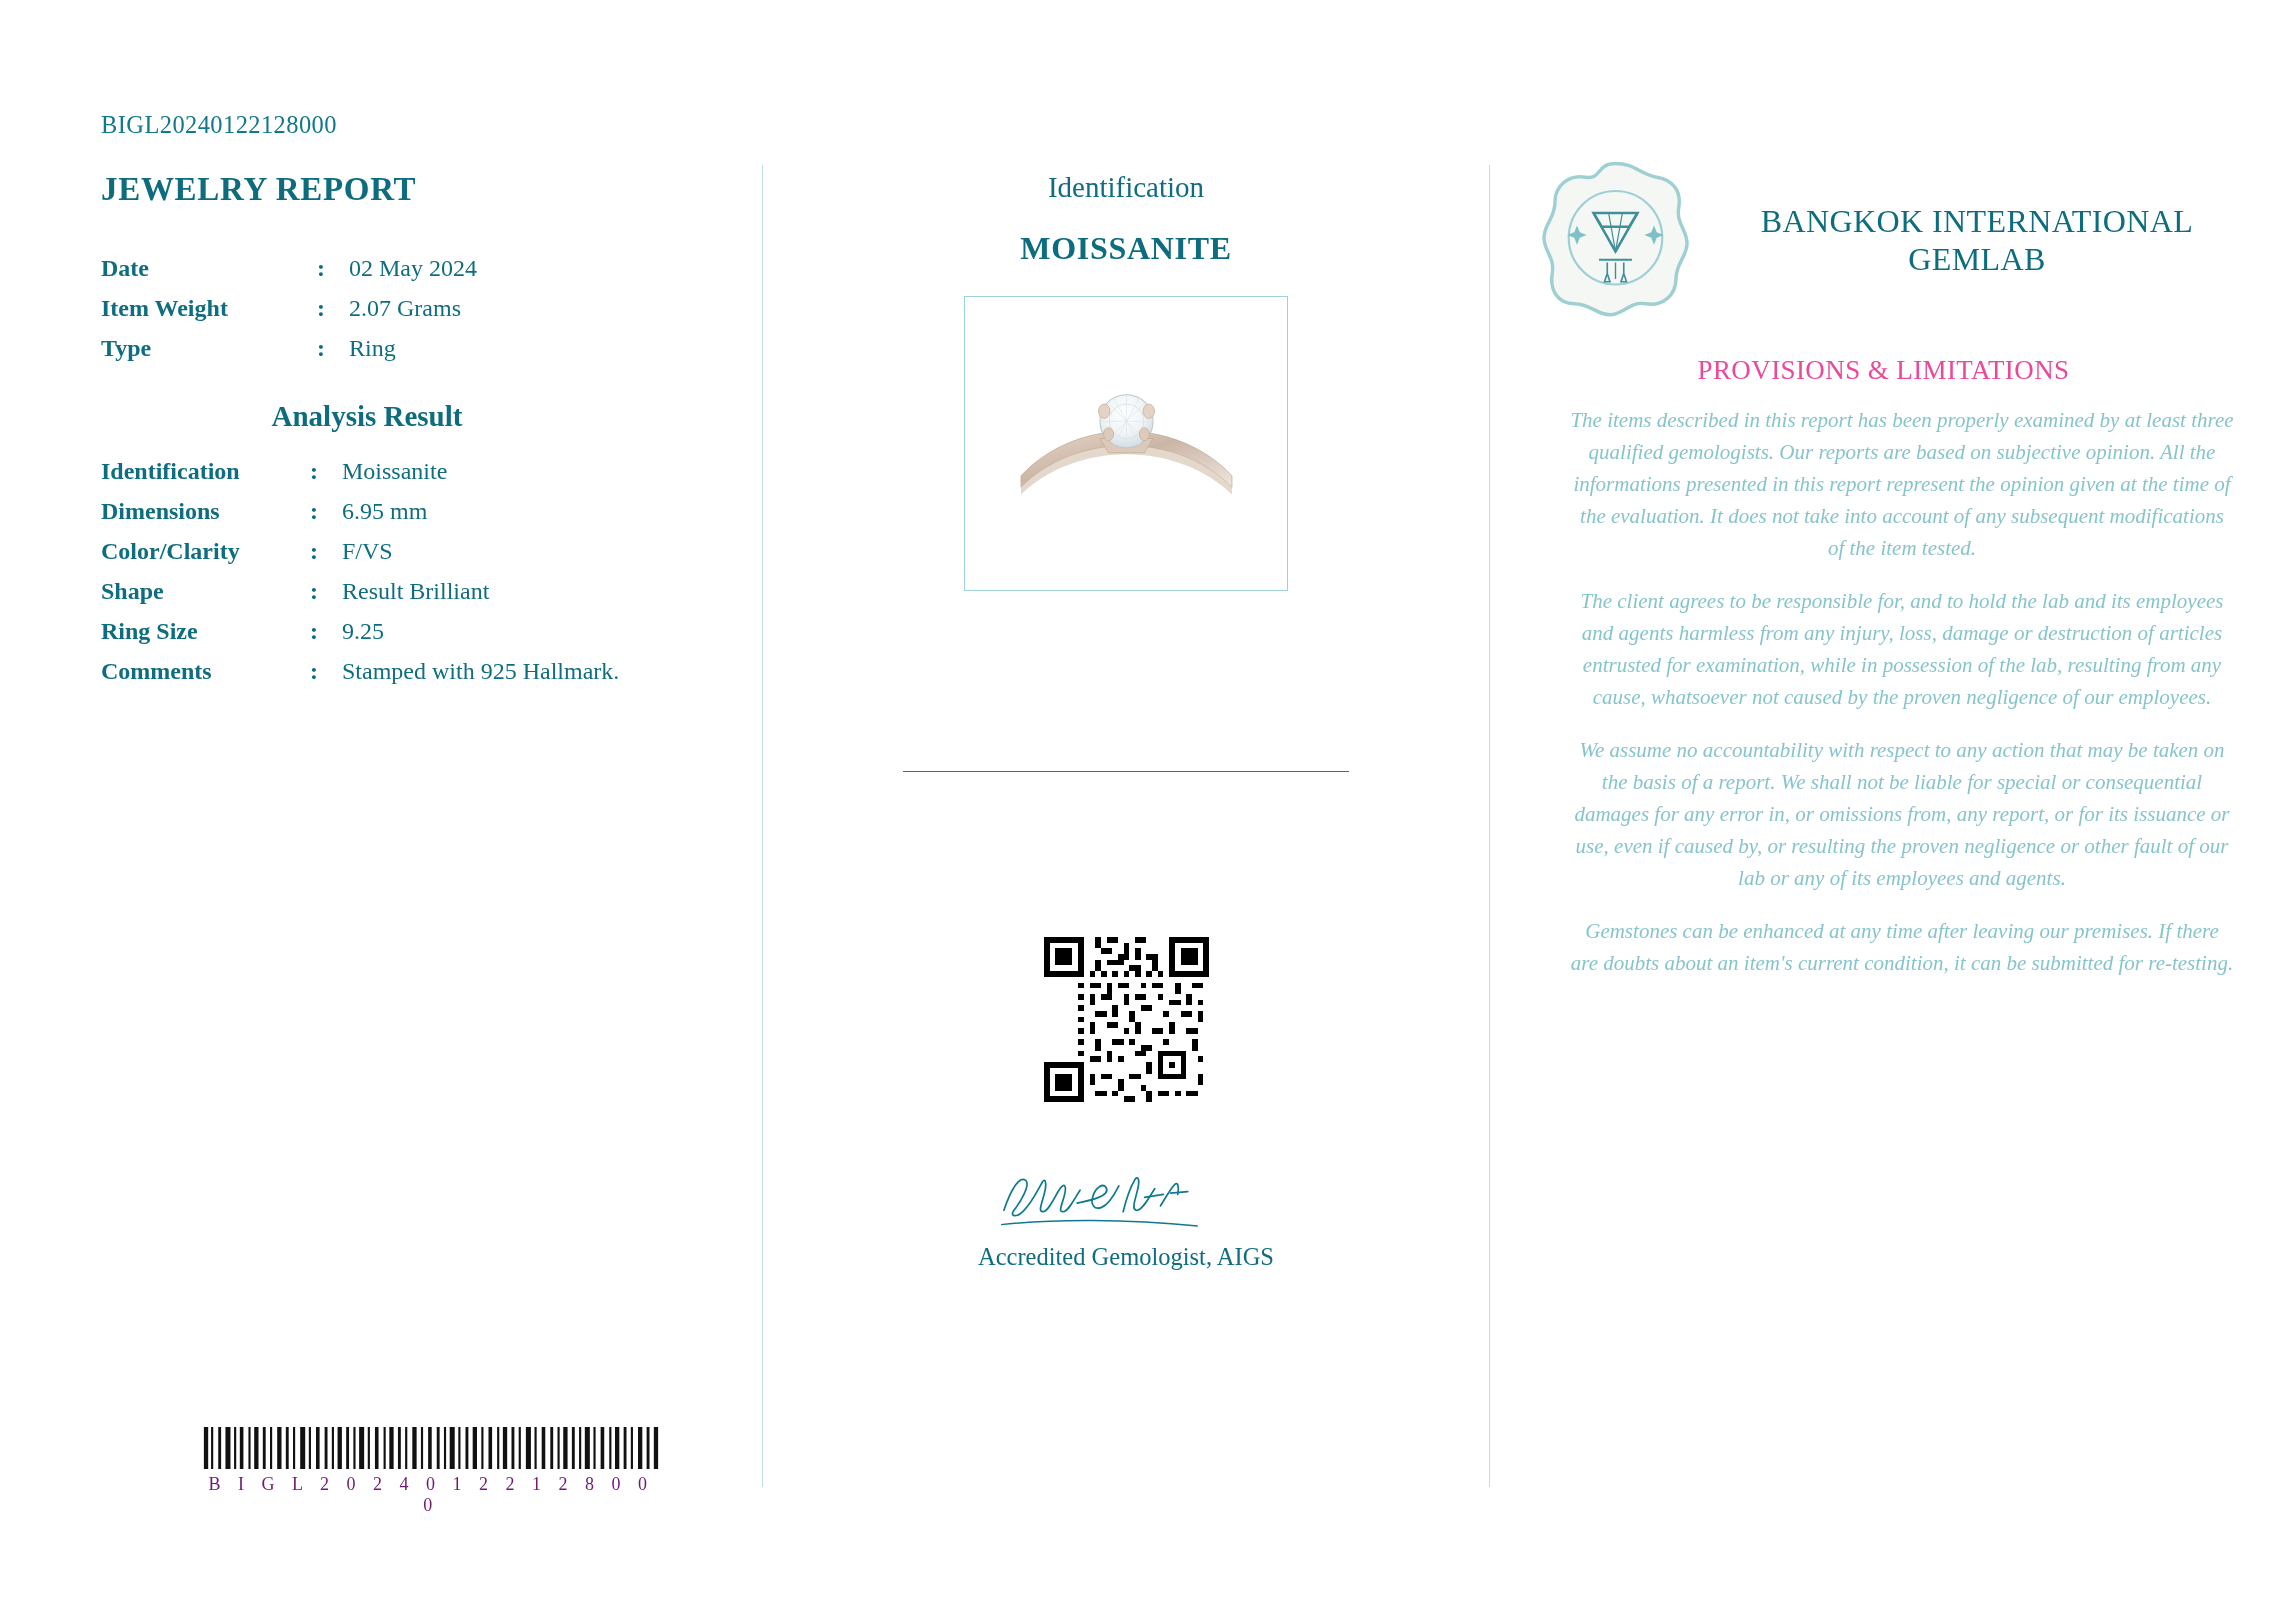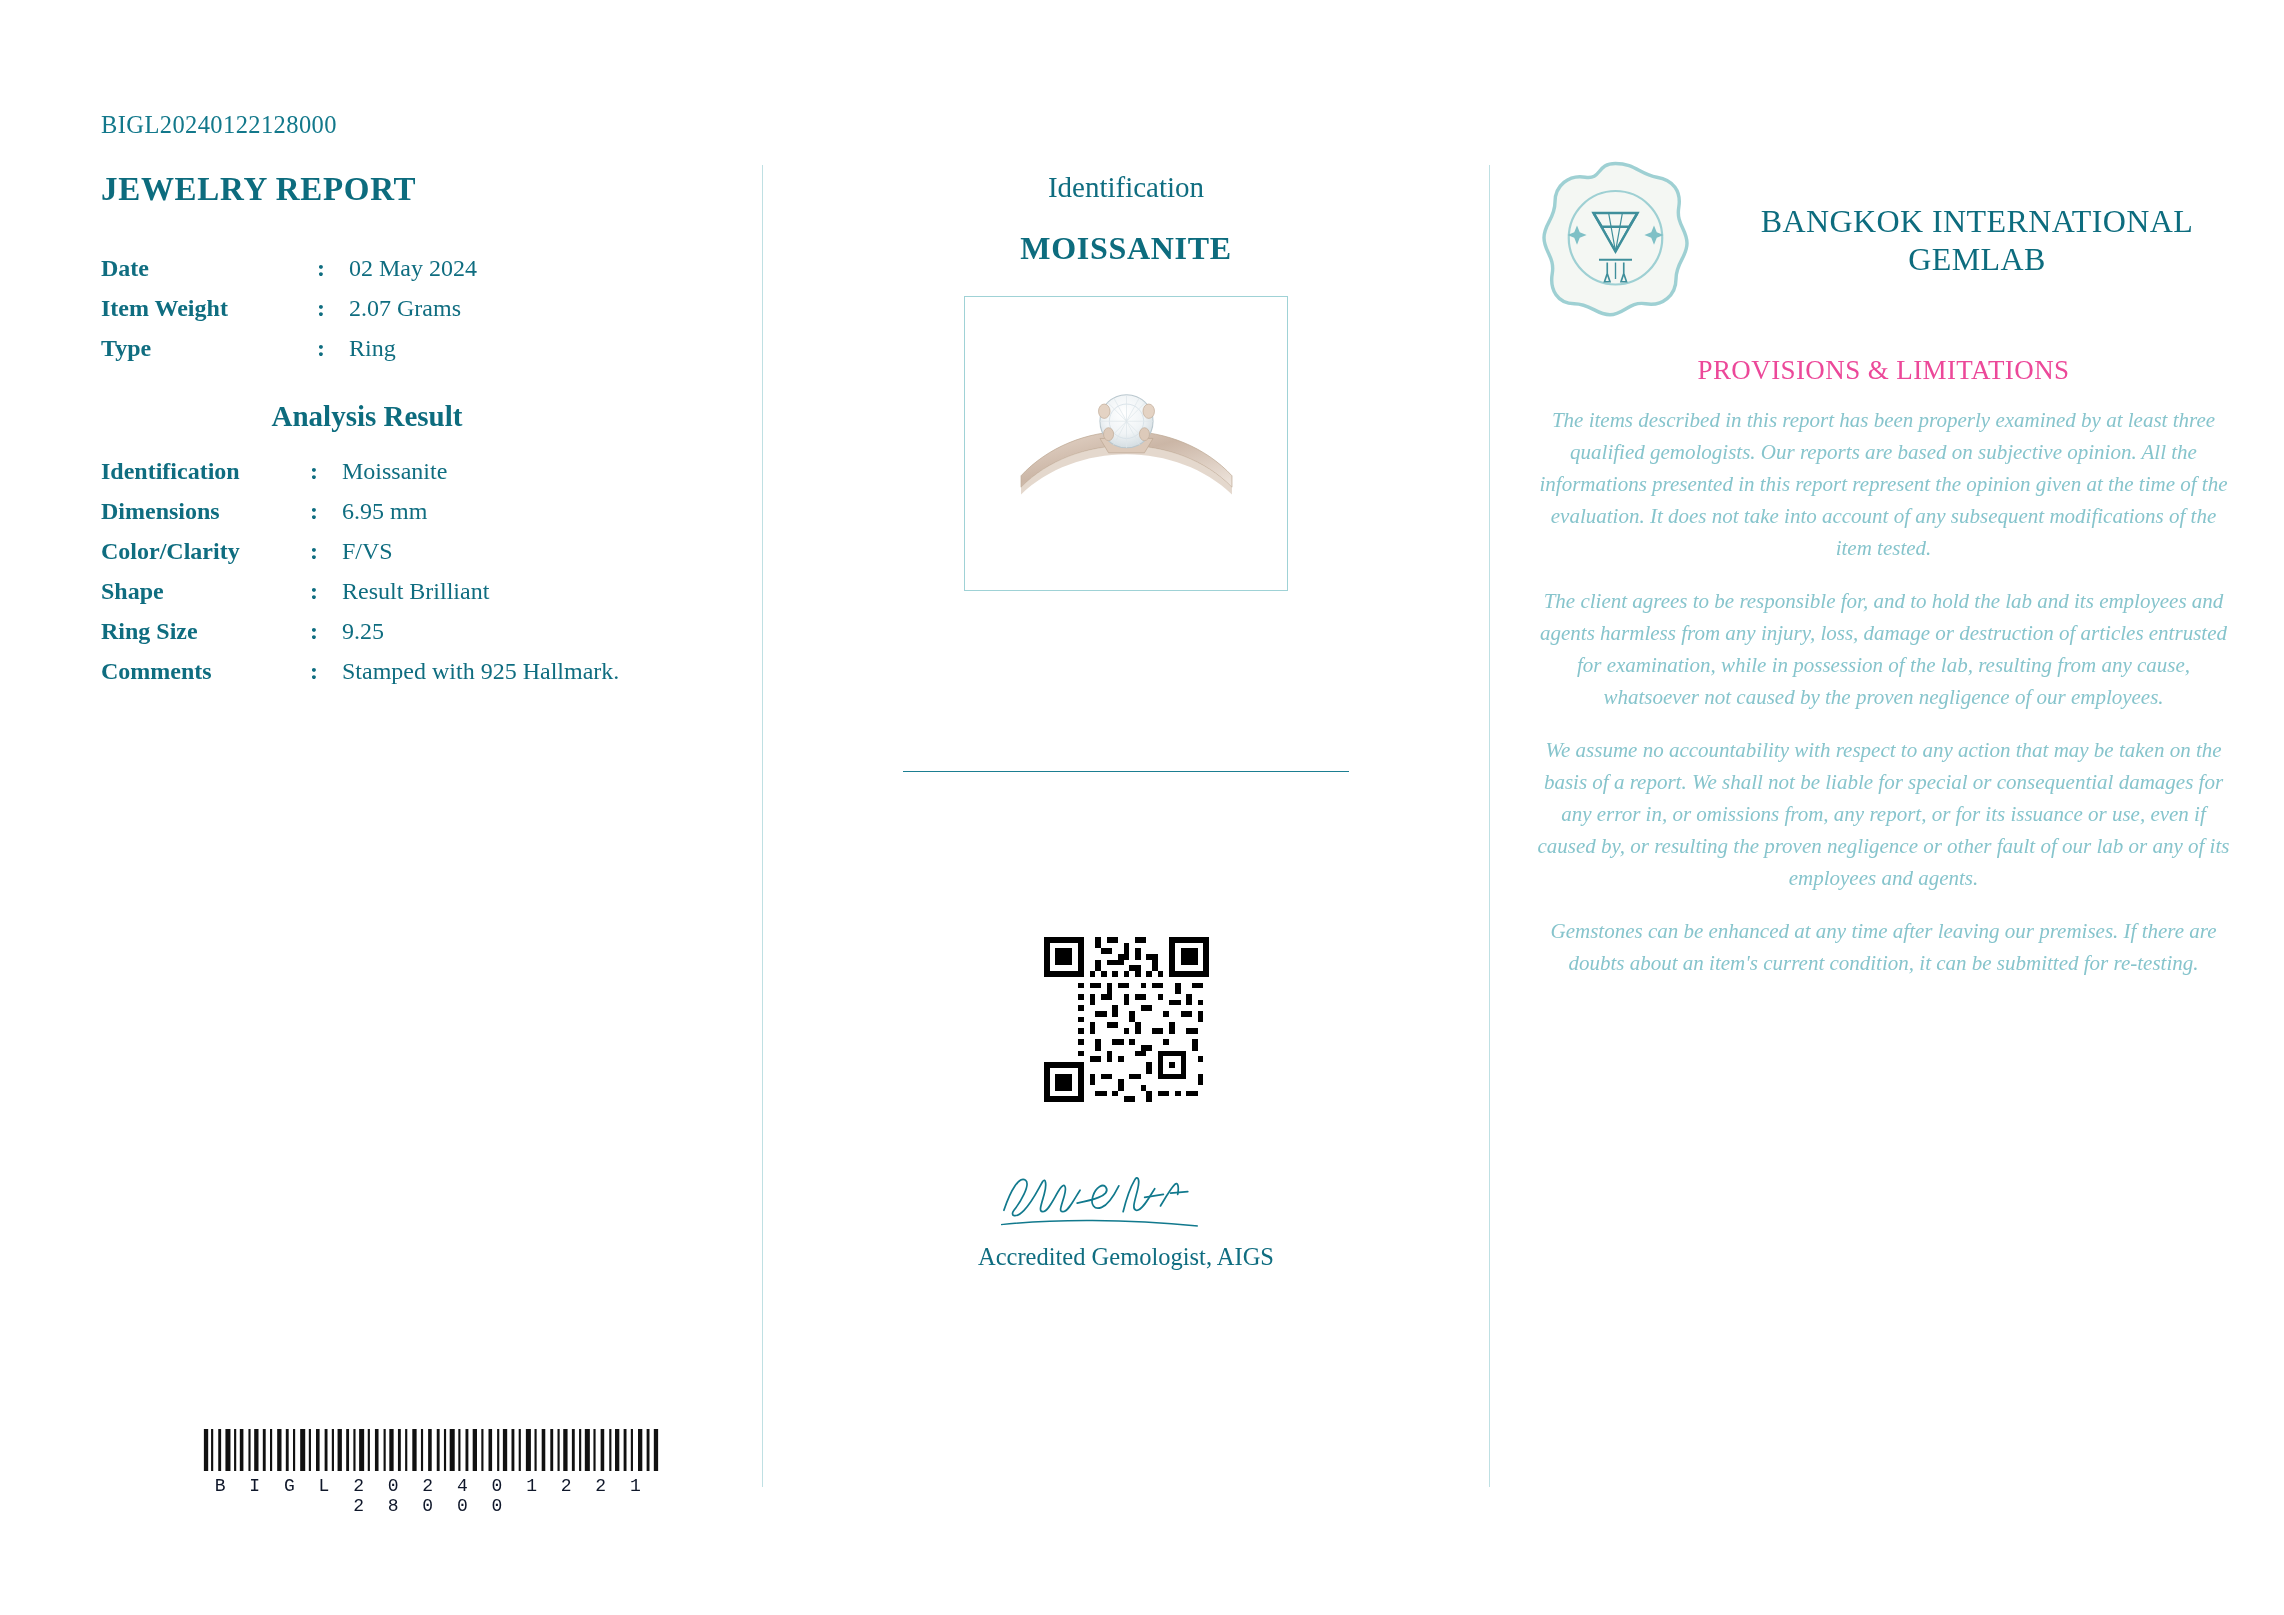--- a/index.html
+++ b/index.html
@@ -120,22 +120,22 @@
   }
   .barcode {
     height: 42px;
     width: 100%;
     display: block;
   }
   .barcode-text {
     margin-top: 4.3px;
     font-size: 18px;
     letter-spacing: 6.5px;
-    color: #0f172a;
-    font-family: Liberation Mono, monospace;
+    color: #701a75;
+    font-family: Liberation Serif, serif;
   }
 
   
   .ident-label {
     margin-top: 20px;
     font-size: 29px;
     color: #0f6d80;
   }
   .ident-value {
     margin-top: 26px;
@@ -193,20 +193,21 @@
   }
   .provisions-title {
     margin-top: 32px;
     text-align: center;
     font-size: 27px;
     letter-spacing: 0.4px;
     color: #ec4899;
   }
   .provisions {
     margin-top: 18.7px;
+    margin-left: 37px;
   }
   .provision-p {
     text-align: center;
     font-size: 21px;
     line-height: 1.52;
     color: #86c4cc;
     font-style: italic;
     font-family: "Liberation Serif", serif;
     margin: 0 0 21.6px 0;
   }

